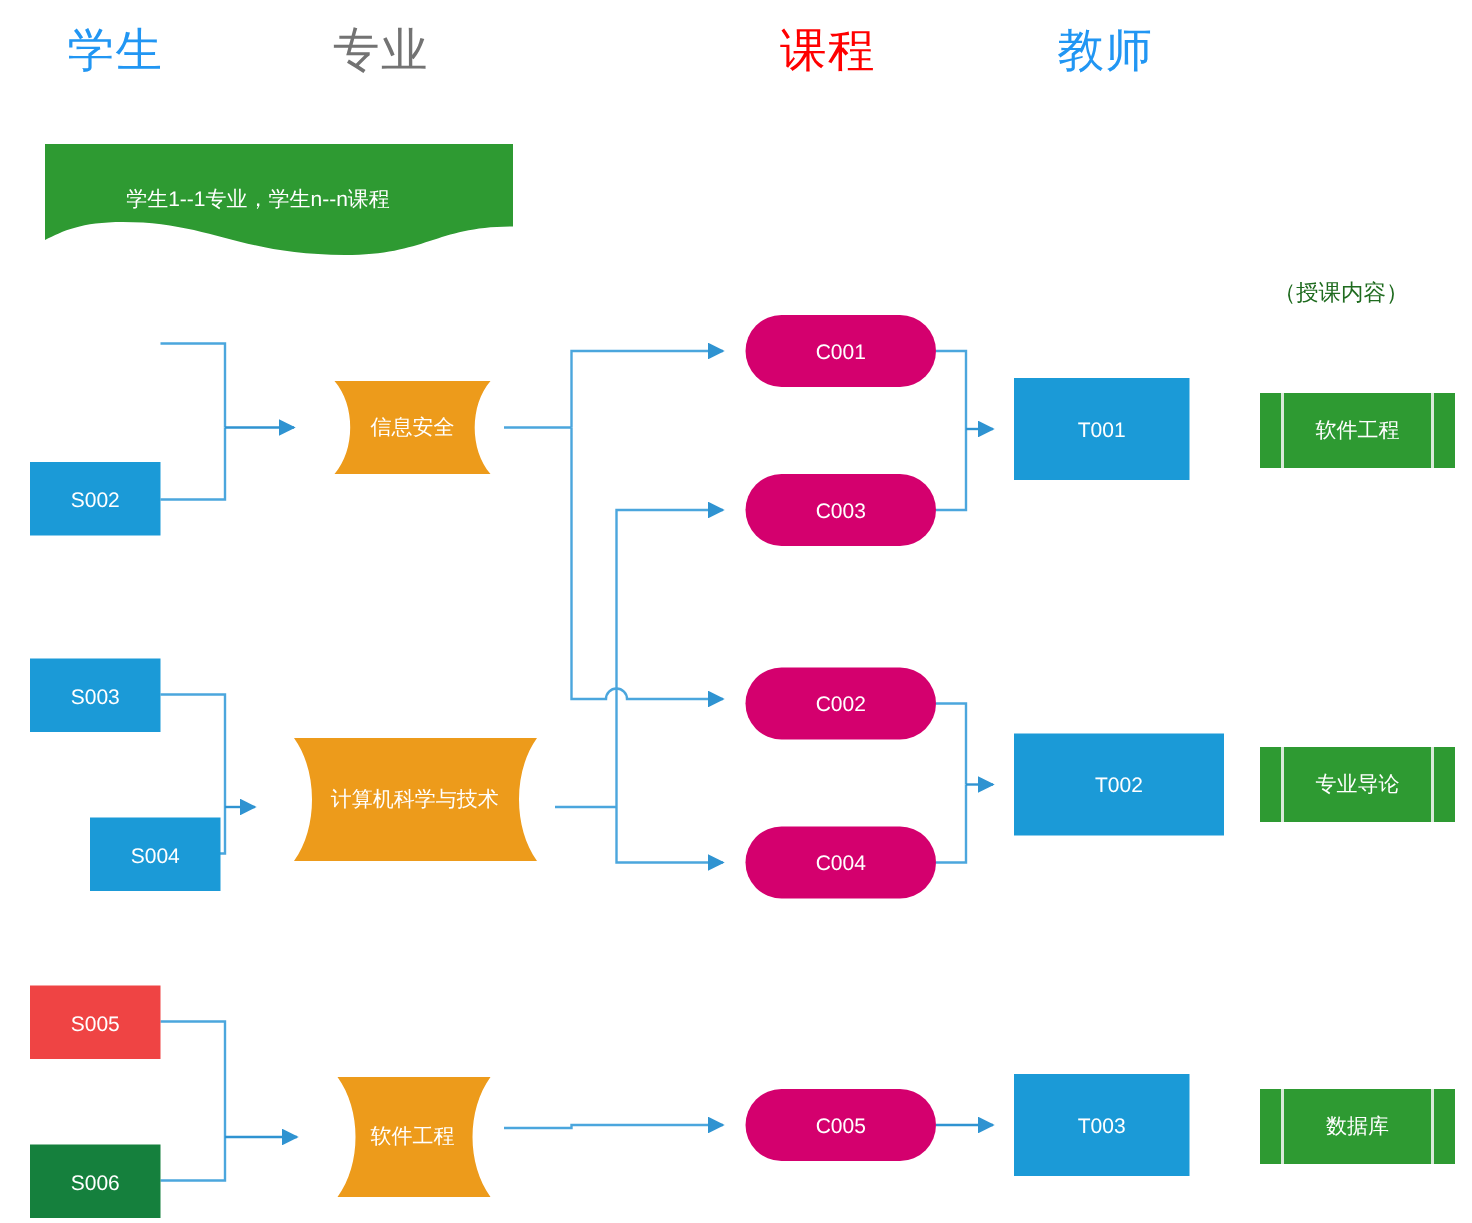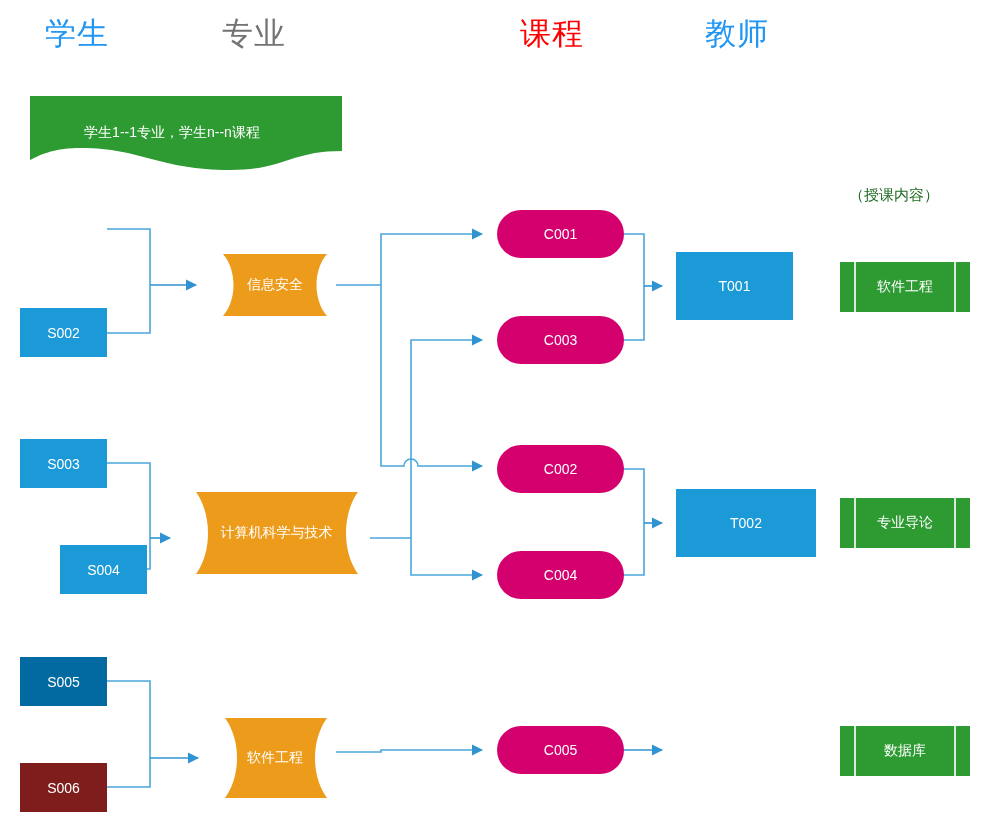--- a/index.html
+++ b/index.html
@@ -172,24 +172,24 @@
 
   <div class="node rect-node" style="left:20px; top:308px; width:87px; height:49px; background:#1B9AD7;">
     <span>S002</span>
   </div>
   <div class="node rect-node" style="left:20px; top:439px; width:87px; height:49px; background:#1B9AD7;">
     <span>S003</span>
   </div>
   <div class="node rect-node" style="left:20px; top:545px; width:87px; height:49px; background:#1B9AD7;margin-left:40px;">
     <span>S004</span>
   </div>
-  <div class="node rect-node" style="left:20px; top:657px; width:87px; height:49px; background:#0369a1;">
+  <div class="node rect-node" style="left:20px; top:657px; width:87px; height:49px; background:#ef4444;">
     <span>S005</span>
   </div>
-  <div class="node rect-node" style="left:20px; top:763px; width:87px; height:49px; background:#7f1d1d;">
+  <div class="node rect-node" style="left:20px; top:763px; width:87px; height:49px; background:#15803d;">
     <span>S006</span>
   </div>
 
   <div class="wave-node" style="left:209px; top:254px; width:132px; height:62px;">
     <svg width="132" height="62" viewBox="0 0 132 62" xmlns="http://www.w3.org/2000/svg">
       <path d="M14,0 L118,0 C 104,16 104,46 118,62 L14,62 C 28,46 28,16 14,0 Z" fill="#ED9B1B"></path>
     </svg>
     <div class="wave-text">信息安全</div>
   </div>
 
@@ -221,20 +221,23 @@
   </div>
   <div class="node pill-node" style="left:497px; top:726px; width:127px; height:48px; background:#D4006E; border-radius:24px;">
     <span>C005</span>
   </div>
 
   <div class="node rect-node" style="left:676px; top:252px; width:117px; height:68px; background:#1B9AD7;">
     <span>T001</span>
   </div>
   <div class="node rect-node" style="left:676px; top:489px; width:140px; height:68px; background:#1B9AD7;">
     <span>T002</span>
+  </div>
+  <div class="node rect-node" style="left:676px; top:716px; width:117px; height:68px; background:#1B9AD7;">
+    <span>T003</span>
   </div>
 
   <div class="proc-node" style="left:840px; top:262px; width:130px; height:50px; background:#2E9A32;">
     <span class="proc-bar" style="left:14px;"></span>
     <span class="proc-bar" style="right:14px;"></span>
     <span>软件工程</span>
   </div>
   <div class="proc-node" style="left:840px; top:498px; width:130px; height:50px; background:#2E9A32;">
     <span class="proc-bar" style="left:14px;"></span>
     <span class="proc-bar" style="right:14px;"></span>

